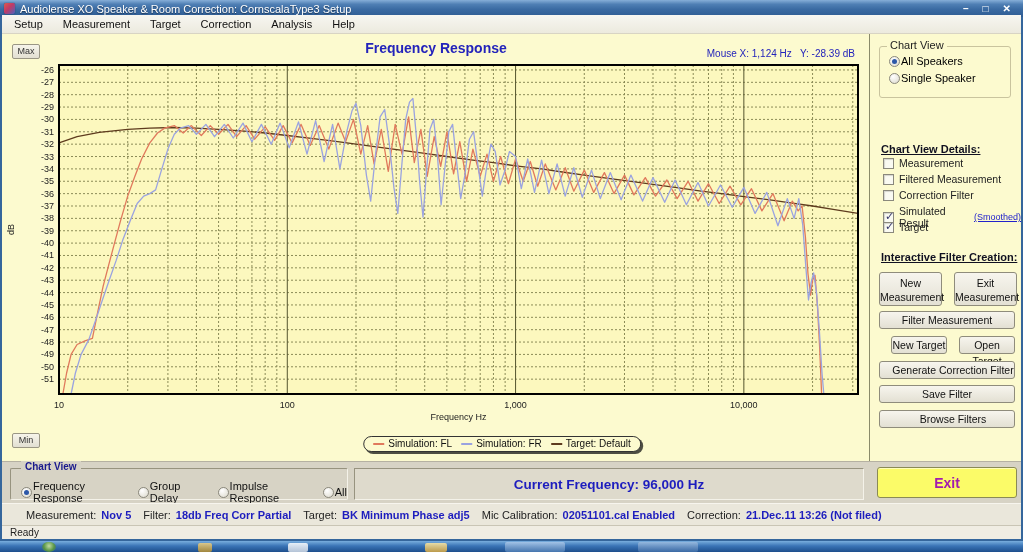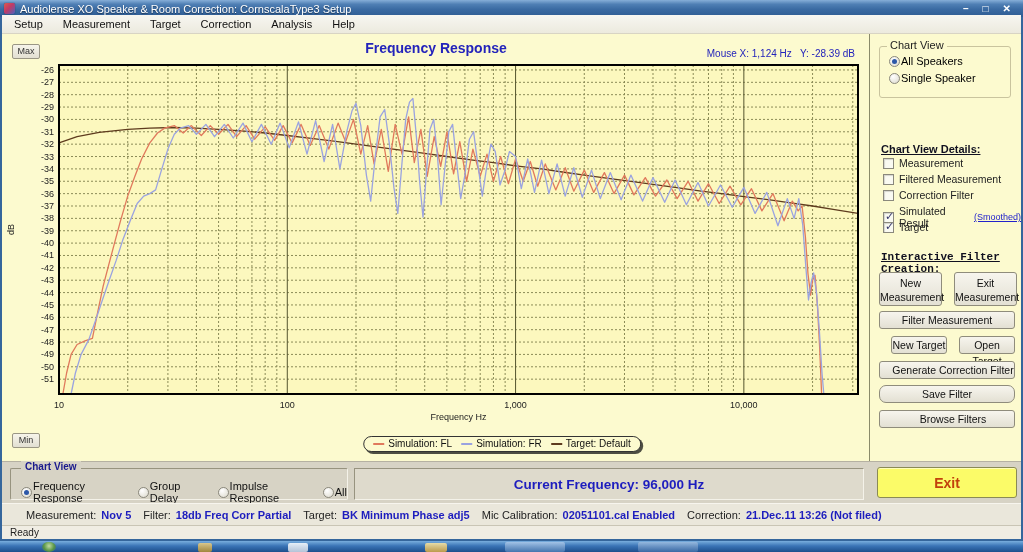--- a/index.html
+++ b/index.html
@@ -53,43 +53,43 @@
     border-radius:50%; background:#2d58a8; }
   .rp-radio1 { position:absolute; left:18px; top:21px; }
   .rp-radio2 { position:absolute; left:18px; top:38px; }
   .section-heading { position:absolute; left:10px; font-weight:bold; text-decoration:underline; color:#101020; font-size:11px; }
   .details-heading { top:109px; }
   .checkbox-row { position:absolute; left:12px; display:flex; align-items:center; gap:5px; font-size:10.5px; color:#222; }
   .checkbox { width:11px; height:11px; border:1px solid #8a887c; background:#fafaf2;
     box-shadow:inset 1px 1px 1px rgba(0,0,0,.15); position:relative; flex:0 0 auto; }
   .checkbox.checked::after { content:"\2713"; position:absolute; left:1px; top:-3px; font-size:11px; color:#35356a; }
   .smoothed-link { color:#2222cc; text-decoration:underline; font-size:9px; margin-left:4px; }
-  .ifc-heading { top:217px;font-family:Liberation Mono, monospace; }
+  .ifc-heading { top:217px; }
   .btn { background:linear-gradient(180deg,#f7f5ee,#e3e0d3); border:1px solid #8f8c7c; border-radius:3px;
     font-size:10.5px; color:#111; text-align:center; font-family:"Liberation Sans", sans-serif; }
   .btn-col { position:absolute; left:8px; top:238px; width:136px; }
   .btn-row { display:flex; justify-content:space-between;gap:12px; }
   .btn-2line { width:63px; height:34px; line-height:1.25; padding-top:3px; }
   .btn-wide { width:136px; height:18px; line-height:16px; }
   .btn-half { width:63px; height:18px; line-height:16px; }
-  .mt5{margin-top:5px;} .mt6{margin-top:6px;border-radius:7px;} .mt7{margin-top:7px;padding-left:12px;}
+  .mt5{margin-top:5px;} .mt6{margin-top:6px;} .mt7{margin-top:7px;padding-left:12px;}
 
   
   .bottom-strip { position:absolute; left:0; top:461px; width:1019px; height:42px; background:#d7d3c5; border-top:1px solid #b5b1a2; }
   .gb-bottom { position:absolute; left:8px; top:6px; width:338px; height:32px; border:1px solid;
     border-color:#97937f #f4f2e9 #f4f2e9 #97937f; border-radius:2px; }
   .gb-bottom-label { position:absolute; top:-8px; left:10px; background:#d7d3c5; padding:0 4px;
     font-size:10px; font-weight:bold; color:#1a1a8c; }
   .gb-bottom-radios { position:absolute; left:10px; top:11px; display:flex; gap:16px; font-size:11px; color:#111; }
   .freq-panel { position:absolute; left:352px; top:6px; width:510px; height:32px; background:#dedac c;
     background:#dedacc; border:1px solid; border-color:#97937f #f4f2e9 #f4f2e9 #97937f;
     display:flex; align-items:center; justify-content:center; }
   .freq-text { color:#1d1dbe; font-weight:bold; font-size:13.5px;text-align:right; }
   .exit-btn { position:absolute; left:875px; top:5px; width:140px; height:31px; background:#fbfb68;
-    border:1px solid #8a8a55; border-radius:3px; font-size:14px; font-weight:bold; color:#c2410c;
+    border:1px solid #8a8a55; border-radius:3px; font-size:14px; font-weight:bold; color:#a21caf;
     box-shadow:inset 0 1px 0 #ffffb8; font-family:"Liberation Sans", sans-serif; }
 
   
   .status-line { position:absolute; left:0; top:503px; width:1019px; height:22px; background:#eae7db;
     border-top:1px solid #f7f5ee; display:flex; align-items:center; gap:12px; padding-left:24px;
     font-size:11px; color:#222; white-space:nowrap; }
   .status-pair { display:flex; gap:5px; }
   .status-value { color:#1d1dbe; font-weight:bold; }
   .ready-bar { position:absolute; left:0; top:525px; width:1019px; height:14px; background:#f0ede3;
     border-top:1px solid #c9c5b5; font-size:10px; color:#222; padding:1px 4px 0 8px; }

